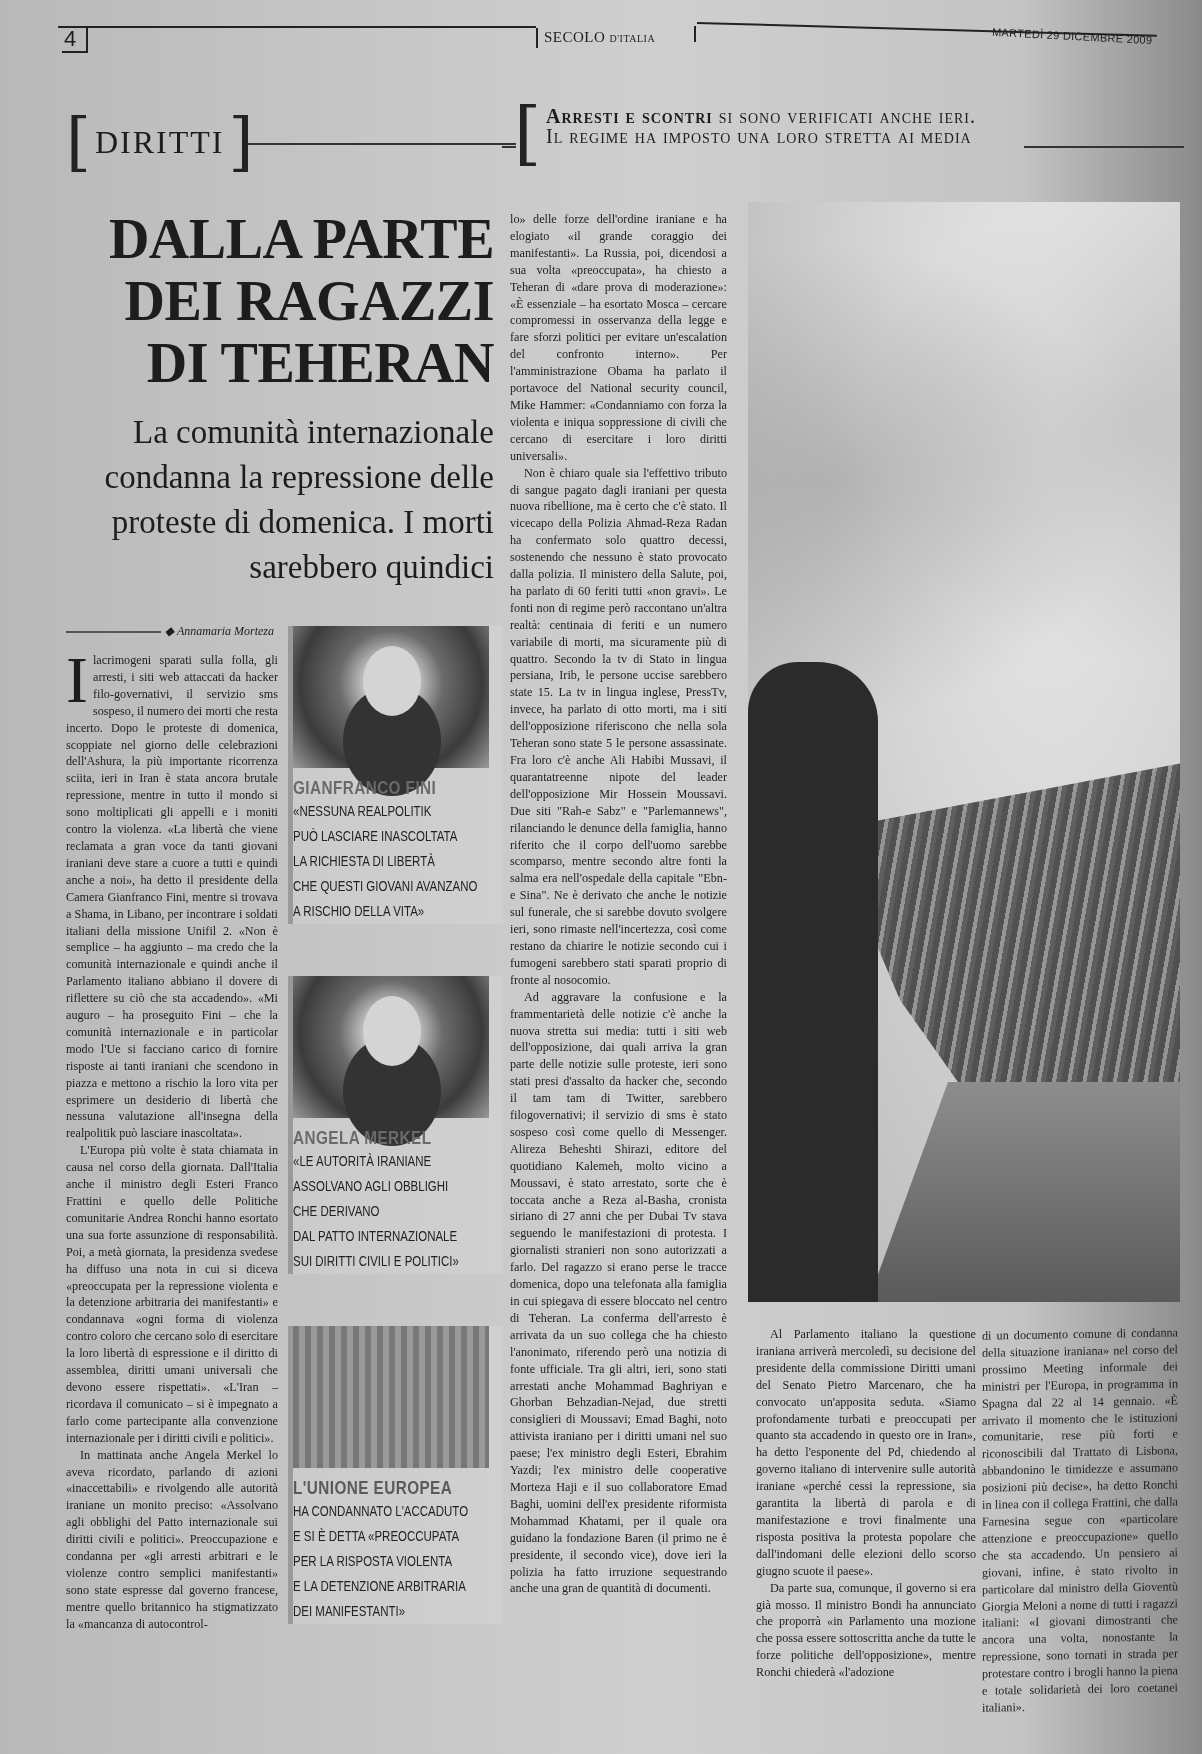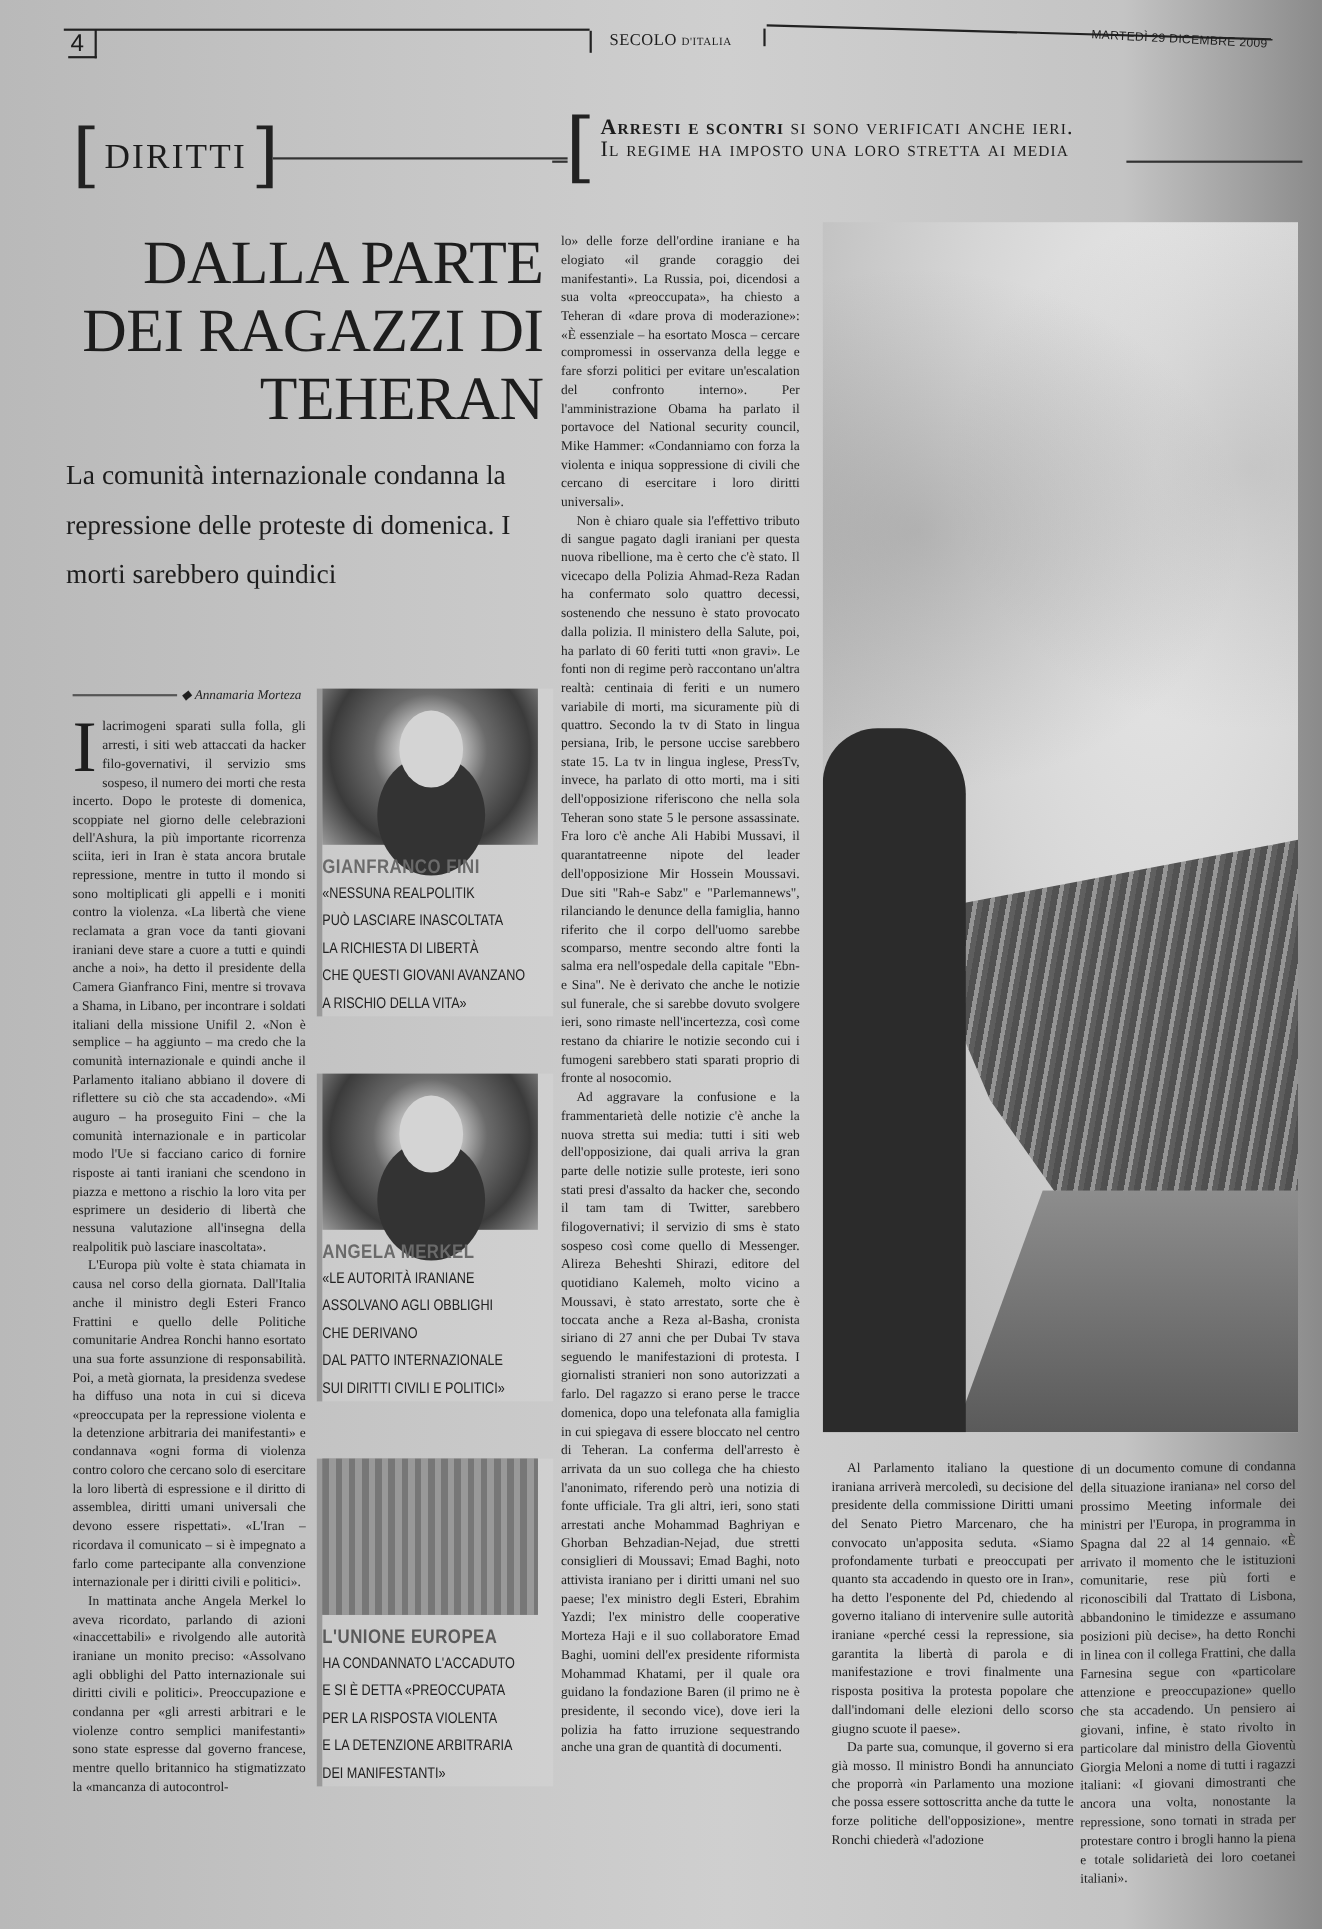--- a/index.html
+++ b/index.html
@@ -6,39 +6,39 @@
   body {
     width: 1202px; height: 1754px; overflow: hidden;
     background: linear-gradient(90deg, #b9b9b9 0%, #c6c6c6 30%, #cfcfcf 55%, #c4c4c4 85%, #8a8a8a 100%);
     font-family: "Liberation Serif", serif; color: #1d1d1d; position: relative;
   }
   .page { position: absolute; inset: 0; }
   
   .top-rule { position: absolute; left: 58px; top: 26px; width: 478px; height: 2px; background: #222; }
   .top-rule-r { position: absolute; left: 697px; top: 22px; width: 460px; height: 2px; background: #222; transform: rotate(1.6deg); transform-origin: left; }
   .page-num { position: absolute; left: 62px; top: 27px; font-size: 22px; font-family: "Liberation Sans", sans-serif; border-bottom: 2px solid #222; padding: 0 10px 0 2px; border-right: 2px solid #222; line-height: 24px; }
-  .masthead { position: absolute; left: 536px; top: 28px; font-size: 15px; letter-spacing: .5px; border-left: 2px solid #222; padding-left: 16px; line-height: 18px; }
+  .masthead { position: absolute; left: 536px; top: 28px; font-size: 15px; letter-spacing: .5px; border-left: 2px solid #222; padding-left: 6px; line-height: 18px; }
   .masthead small { font-size: 10px; }
   .masthead-end { position: absolute; left: 694px; top: 26px; width: 2px; height: 16px; background: #222; }
   .dateline { position: absolute; left: 992px; top: 30px; font-size: 11px; font-family: "Liberation Sans", sans-serif; transform: rotate(3deg); letter-spacing: .3px; }
 
   
   .section-tag { position: absolute; left: 66px; top: 112px; display: flex; align-items: center; }
   .bracket { font-size: 64px; line-height: 60px; font-weight: 300; font-family: "DejaVu Serif", serif; color: #222; }
   .section-label { font-size: 32px; letter-spacing: 2px; padding: 0 4px; }
   .section-line { position: absolute; left: 248px; top: 143px; width: 268px; height: 2px; background: #333; }
   .kicker-bracket { position: absolute; left: 514px; top: 100px; font-size: 70px; line-height: 66px; font-family: "DejaVu Serif", serif; color: #222; }
   .kicker { position: absolute; left: 546px; top: 106px; font-size: 20px; font-variant: small-caps; letter-spacing: 1px; line-height: 20px; }
   .kicker .b { font-weight: bold; }
   .kicker-line { position: absolute; left: 1024px; top: 146px; width: 160px; height: 2px; background: #333; }
   .kicker-line-l { position: absolute; left: 502px; top: 146px; width: 14px; height: 2px; background: #333; }
 
   
   .headline { position: absolute; left: 70px; top: 208px; width: 424px; text-align: right; font-size: 56px; line-height: 62px; letter-spacing: -0.5px; }
-  .deck { position: absolute; left: 60px; top: 410px; width: 434px; text-align: left; font-size: 25px; line-height: 45px; }
+  .deck { position: absolute; left: 60px; top: 410px; width: 434px; text-align: right; font-size: 33px; line-height: 45px; }
   .byline { position: absolute; left: 66px; top: 624px; width: 208px; display: flex; align-items: center; font-style: italic; font-size: 12px; }
   .byline .rule { flex: 1; height: 2px; background: #555; margin-right: 4px; }
 
   
   .col { position: absolute; font-size: 12.2px; line-height: 16.9px; text-align: justify; hyphens: auto; }
   .col p { margin: 0; text-indent: 14px; }
   .col p.first { text-indent: 0; }
   .col1 { left: 66px; top: 652px; width: 212px; }
   .col2 { left: 510px; top: 211px; width: 217px; }
   .col3 { left: 756px; top: 1326px; width: 220px; }
@@ -88,21 +88,21 @@
   </div>
   <div class="section-line"></div>
   <div class="kicker-line-l"></div>
   <div class="kicker-bracket">[</div>
   <div class="kicker">
     <span class="b">Arresti e scontri</span><span> si sono verificati anche ieri.</span><br>
     <span>Il regime ha imposto una loro stretta ai media</span>
   </div>
   <div class="kicker-line"></div>
 
-  <h1 class="headline" style="margin:0;font-weight:normal">DALLA PARTE DEI RAGAZZI DI TEHERAN</h1>
+  <h1 class="headline" style="margin:0;font-weight:bold">DALLA PARTE DEI RAGAZZI DI TEHERAN</h1>
   <div class="deck">La comunità internazionale condanna la repressione delle proteste di domenica. I morti sarebbero quindici</div>
   <div class="byline">
     <span class="rule"></span>
     <span>◆&nbsp;</span>
     <span>Annamaria Morteza</span>
   </div>
 
   <div class="col col1">
     <p class="first"><span class="dropcap">I</span><span>lacrimogeni sparati sulla folla, gli arresti, i siti web attaccati da hacker filo-governativi, il servizio sms sospeso, il numero dei morti che resta incerto. Dopo le proteste di domenica, scoppiate nel giorno delle celebrazioni dell'Ashura, la più importante ricorrenza sciita, ieri in Iran è stata ancora brutale repressione, mentre in tutto il mondo si sono moltiplicati gli appelli e i moniti contro la violenza. «La libertà che viene reclamata a gran voce da tanti giovani iraniani deve stare a cuore a tutti e quindi anche a noi», ha detto il presidente della Camera Gianfranco Fini, mentre si trovava a Shama, in Libano, per incontrare i soldati italiani della missione Unifil 2. «Non è semplice – ha aggiunto – ma credo che la comunità internazionale e quindi anche il Parlamento italiano abbiano il dovere di riflettere su ciò che sta accadendo». «Mi auguro – ha proseguito Fini – che la comunità internazionale e in particolar modo l'Ue si facciano carico di fornire risposte ai tanti iraniani che scendono in piazza e mettono a rischio la loro vita per esprimere un desiderio di libertà che nessuna valutazione all'insegna della realpolitik può lasciare inascoltata».</span></p>
     <p>L'Europa più volte è stata chiamata in causa nel corso della giornata. Dall'Italia anche il ministro degli Esteri Franco Frattini e quello delle Politiche comunitarie Andrea Ronchi hanno esortato una sua forte assunzione di responsabilità. Poi, a metà giornata, la presidenza svedese ha diffuso una nota in cui si diceva «preoccupata per la repressione violenta e la detenzione arbitraria dei manifestanti» e condannava «ogni forma di violenza contro coloro che cercano solo di esercitare la loro libertà di espressione e il diritto di assemblea, diritti umani universali che devono essere rispettati». «L'Iran – ricordava il comunicato – si è impegnato a farlo come partecipante alla convenzione internazionale per i diritti civili e politici».</p>

